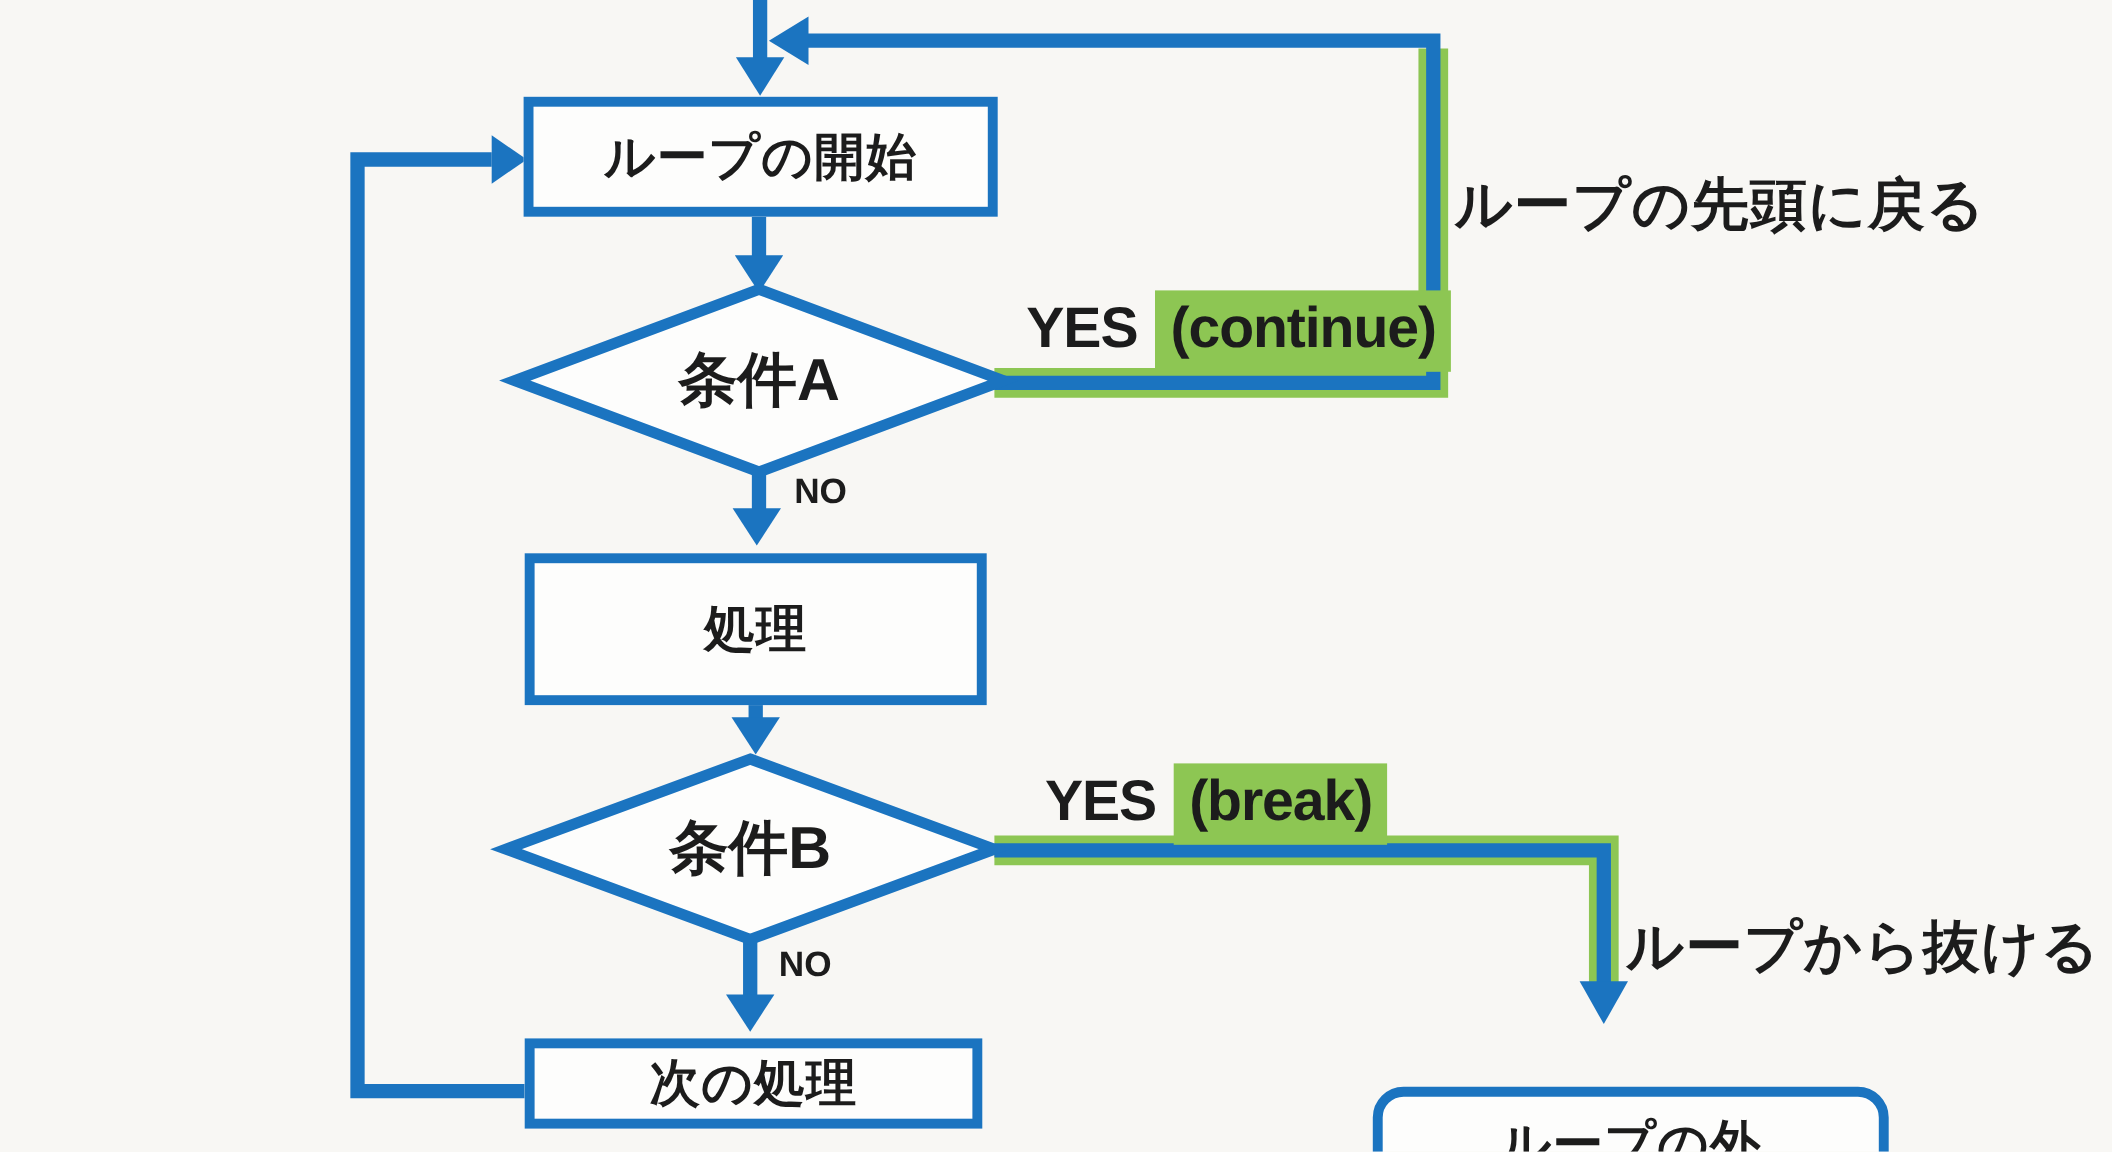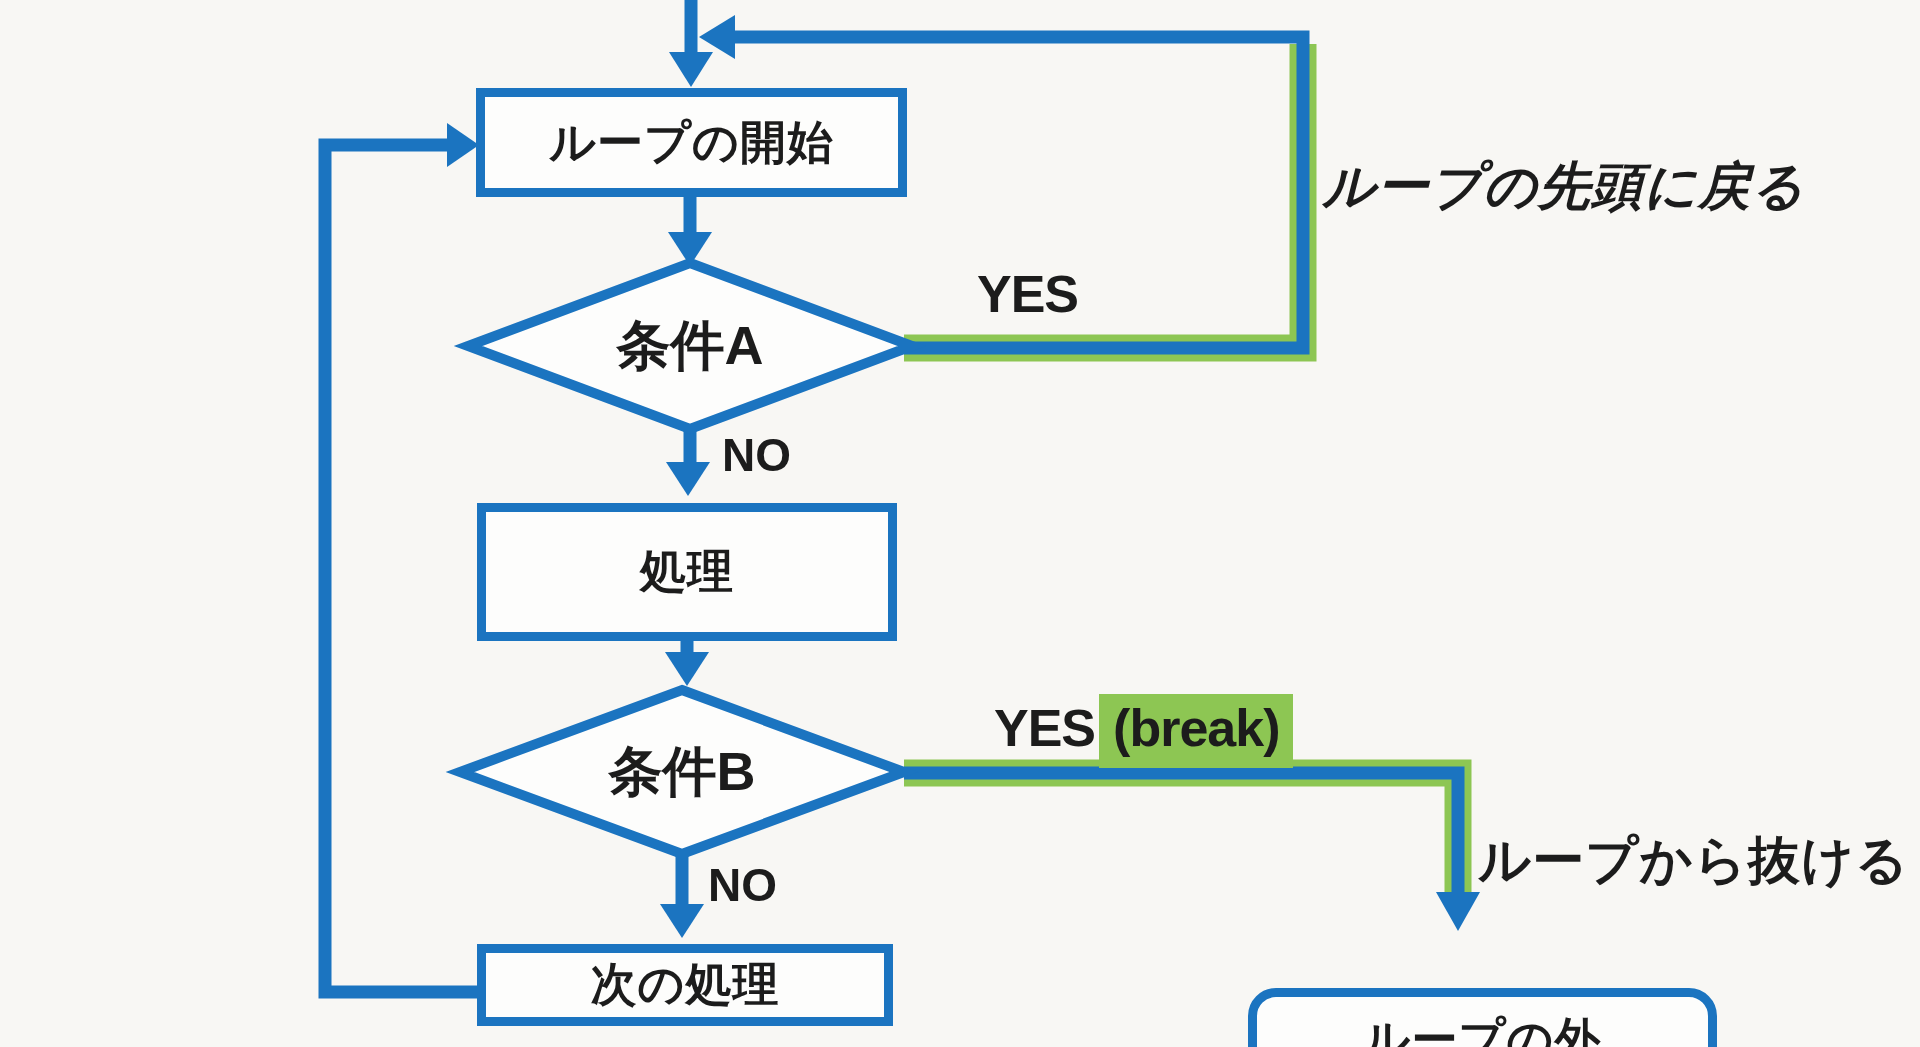--- a/index.html
+++ b/index.html
@@ -70,30 +70,29 @@
   }
   .edge-label {
     position: absolute;
     font-weight: bold;
     color: var(--text);
     white-space: nowrap;
   }
   .yes-row {
     display: flex;
     align-items: baseline;
-    gap: 4px;
+    gap: 16px;
     font-size: 52px;
     letter-spacing: -1px;
-    margin-left: 44px;
   }
   .hl {
     background: var(--highlight-green);
     padding: 4px 14px 10px 14px;
   }
-  .no-label { font-size: 46px; }
+  .no-label { font-size: 32px; }
   .annotation { font-size: 52px; letter-spacing: 1px; }
 </style>
 </head>
 <body>
 
 <div class="canvas">
 
   <svg class="wires" viewBox="0 0 1920 1047">
 
     <polyline class="green-line" points="904,348 1303,348 1303,44"></polyline>
@@ -135,28 +134,29 @@
 
   <div class="node-box" style="left:1248px; top:988px; width:469px; height:103px;border-radius:28px;">
     <span class="node-label">ループの外</span>
   </div>
 
   <div class="diamond-label" style="left:690px; top:346px;">条件A</div>
   <div class="diamond-label" style="left:682px; top:772px;">条件B</div>
 
   <div class="edge-label yes-row" style="left:933px; top:264px;">
     <span>YES</span>
+    <span class="hl">(continue)</span>
   </div>
 
   <div class="edge-label yes-row" style="left:950px; top:694px;">
     <span>YES</span>
     <span class="hl">(break)</span>
   </div>
 
   <div class="edge-label no-label" style="left:722px; top:428px;">NO</div>
 
   <div class="edge-label no-label" style="left:708px; top:858px;">NO</div>
 
-  <div class="edge-label annotation" style="left:1322px; top:152px;font-style:italic;">ループの先頭に戻る</div>
+  <div class="edge-label annotation" style="left:1322px; top:152px;">ループの先頭に戻る</div>
 
   <div class="edge-label annotation" style="left:1478px; top:826px;">ループから抜ける</div>
 
 </div>
 
 </body></html>

